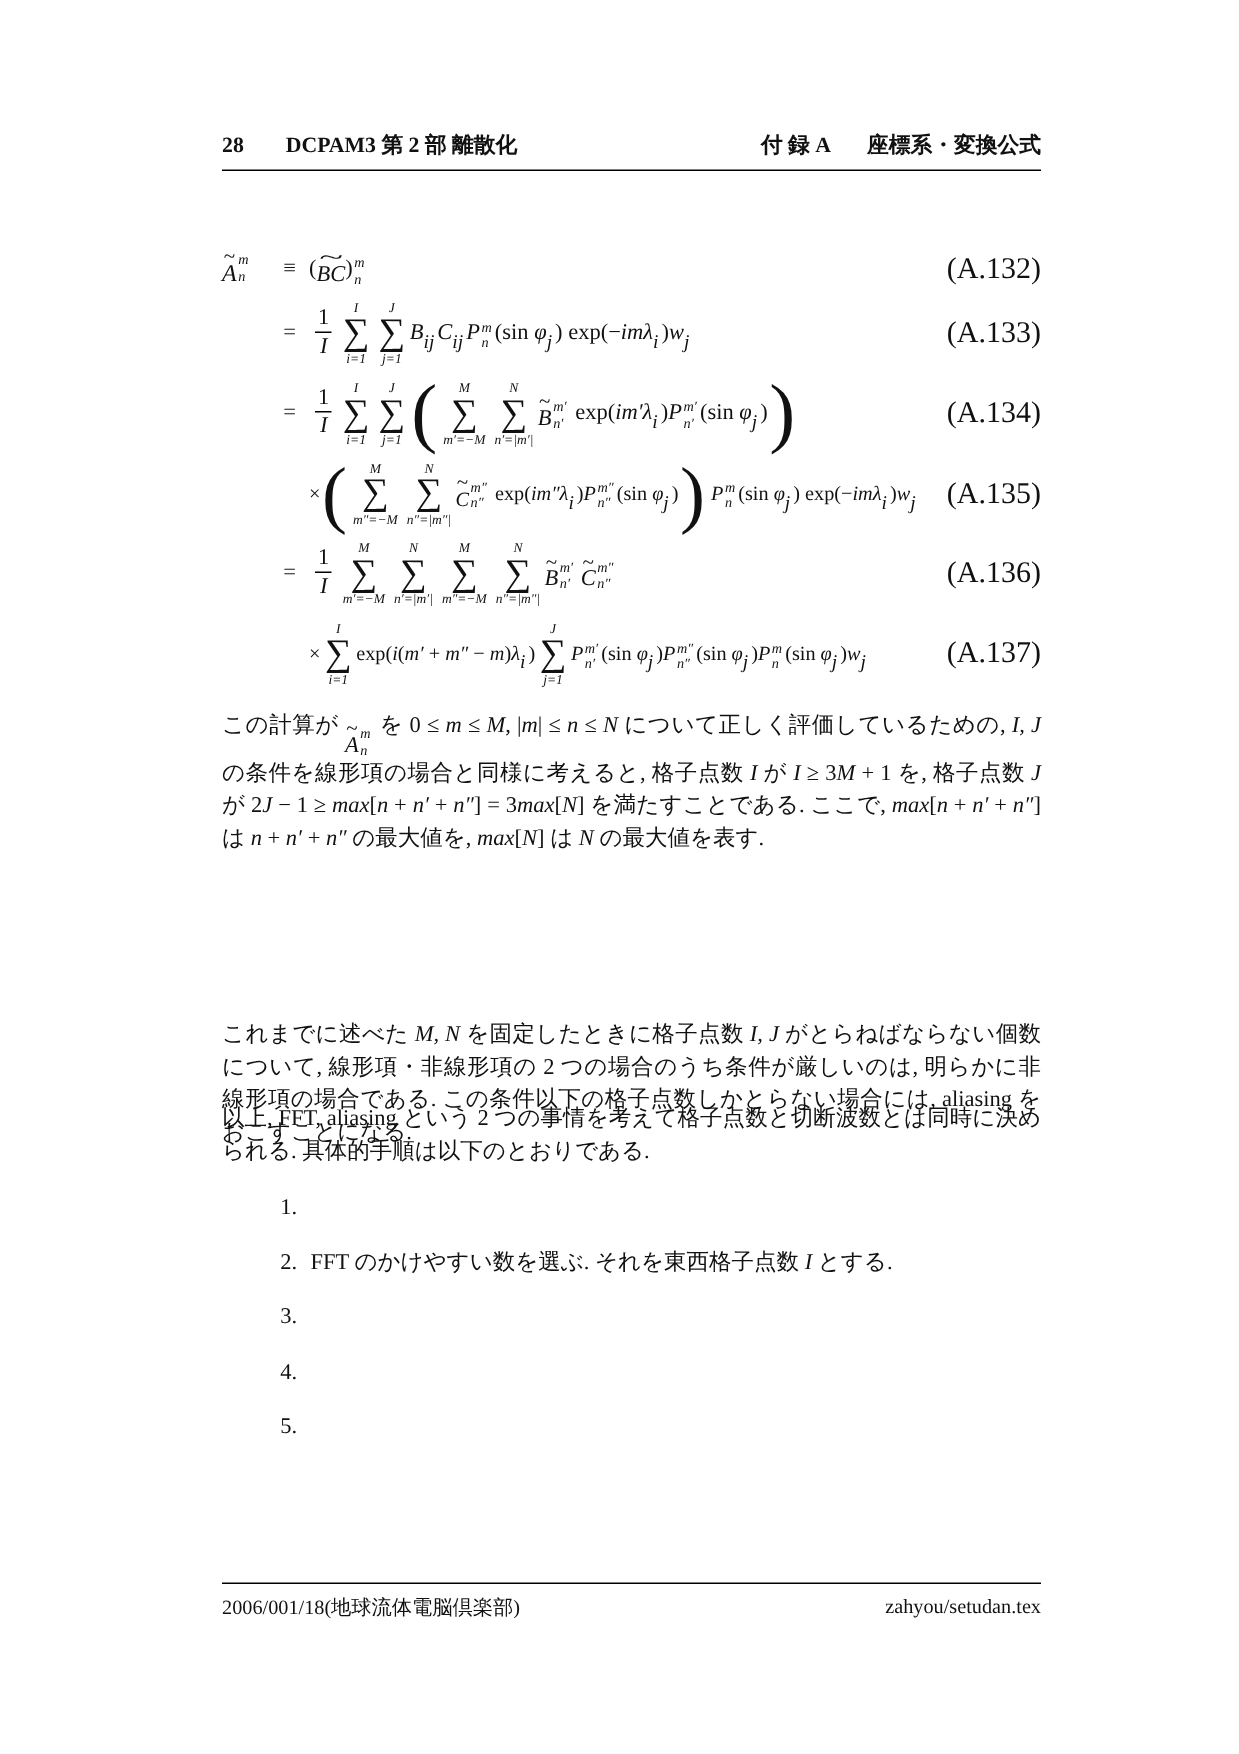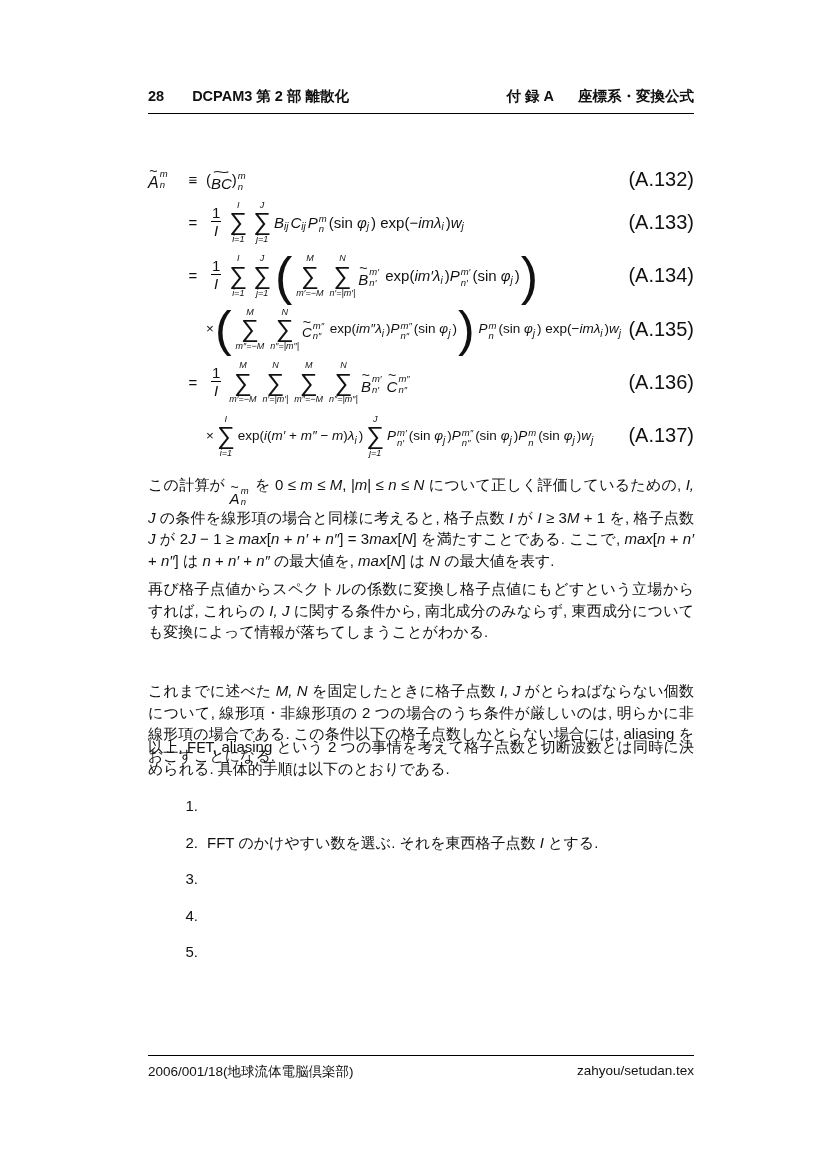--- a/index.html
+++ b/index.html
@@ -1,17 +1,17 @@
 <!DOCTYPE html>
 <html><head>
 <meta charset="utf-8">
 <style>
   html,body{margin:0;padding:0;background:#ffffff;}
   .page{position:relative;width:738px;height:1169px;background:#ffffff;
-        font-family:Liberation Sans, sans-serif;color:#111;overflow:hidden;}
+        font-family:Liberation Serif, serif;color:#111;overflow:hidden;}
   .blk{position:absolute;left:148px;width:546px;}
 
   
   .header{top:87px;display:flex;align-items:baseline;border-bottom:1.2px solid #000;
           padding-bottom:7px;font-weight:700;font-size:14.5px;}
   .h-num{margin-right:28px;}
   .h-right{margin-left:auto;display:flex;align-items:flex-end;}
   .h-right-label{margin-right:24px;}
 
   
@@ -29,21 +29,21 @@
   .sum .op{font-size:25px;line-height:0.95;font-style:normal;}
   .sum .lim{font-size:9px;line-height:1.15;font-style:italic;white-space:nowrap;}
   .frac{display:inline-flex;flex-direction:column;align-items:center;margin:0 3px;
         vertical-align:middle;text-align:center;}
   .frac .fr-n{padding:0 3px;line-height:1.15;display:block;}
   .frac .fr-d{border-top:1px solid #000;padding:0 3px;line-height:1.25;display:block;}
   .frac-sm{font-size:10.5px;vertical-align:-0.45em;margin:0 2px;}
   .frac-sm .sub{font-size:7.5px;}
   .ss{display:inline-flex;flex-direction:column;align-items:flex-start;font-size:9.5px;
       line-height:1.08;font-style:italic;margin:0 2px 0 1px;vertical-align:-0.45em;}
-  .sub{font-size:10px;font-style:italic;vertical-align:-0.35em;margin-right:2px;}
+  .sub{font-size:13px;font-style:italic;vertical-align:-0.35em;margin-right:2px;}
   .eq-main .sub{align-self:center;transform:translateY(5px);}
   .eq-main .ss{align-self:center;transform:translateY(2px);}
   .ot{display:inline-flex;flex-direction:column;align-items:center;vertical-align:-0.12em;}
   .ot .tld{font-size:14px;line-height:0.55;height:7px;display:block;text-align:center;}
   .ot .base{font-style:italic;line-height:1;display:block;}
   .bigpar{font-weight:400;line-height:0.85;margin:0 1px;vertical-align:middle;font-style:normal;}
   .sp{display:inline-block;}
 
   
   .para{font-size:15px;line-height:21.6px;text-align:justify;}
@@ -361,21 +361,20 @@
       </div>
     </div>
 
   <div class="blk para p1"><span>この計算が </span><span class="ot">
         <span class="tld">~</span>
         <span class="base">A</span>
       </span><span class="ss">
         <span>m</span>
         <span>n</span>
       </span><span> を 0 ≤ </span><span class="it">m</span><span> ≤ </span><span class="it">M</span><span>, |</span><span class="it">m</span><span>| ≤ </span><span class="it">n</span><span> ≤ </span><span class="it">N</span><span> について正しく評価しているための, </span><span class="it">I, J</span><span> の条件を線形項の場合と同様に考えると, 格子点数 </span><span class="it">I</span><span> が </span><span class="it">I</span><span> ≥ 3</span><span class="it">M</span><span> + 1 を, 格子点数 </span><span class="it">J</span><span> が 2</span><span class="it">J</span><span> − 1 ≥ </span><span class="it">max</span><span>[</span><span class="it">n</span><span> + </span><span class="it">n′</span><span> + </span><span class="it">n″</span><span>] = 3</span><span class="it">max</span><span>[</span><span class="it">N</span><span>] を満たすことである. ここで, </span><span class="it">max</span><span>[</span><span class="it">n</span><span> + </span><span class="it">n′</span><span> + </span><span class="it">n″</span><span>] は </span><span class="it">n</span><span> + </span><span class="it">n′</span><span> + </span><span class="it">n″</span><span> の最大値を, </span><span class="it">max</span><span>[</span><span class="it">N</span><span>] は </span><span class="it">N</span><span> の最大値を表す.</span></div>
-  <div class="blk para p2"><span>再び格子点値からスペクトルの係数に変換し格子点値にもどすという立場からすれば, これらの </span><span class="it">I, J</span><span> に関する条件から, 南北成分のみならず, 東西成分についても変換によって情報が落ちてしまうことがわかる.</span></div>
   <div class="blk para p3"><span>これまでに述べた </span><span class="it">M, N</span><span> を固定したときに格子点数 </span><span class="it">I, J</span><span> がとらねばならない個数について, 線形項・非線形項の 2 つの場合のうち条件が厳しいのは, 明らかに非線形項の場合である. この条件以下の格子点数しかとらない場合には, aliasing をおこすことになる.</span></div>
   <div class="blk para p4"><span>以上, FFT, aliasing という 2 つの事情を考えて格子点数と切断波数とは同時に決められる. 具体的手順は以下のとおりである.</span></div>
 
   <div class="blk list">
       <div class="li">
         <span class="li-num">1.</span>
       </div>
       <div class="li">
         <span class="li-num">2.</span>
         <div class="li-body"><span>FFT のかけやすい数を選ぶ. それを東西格子点数 </span><span class="it">I</span><span> とする.</span></div>

